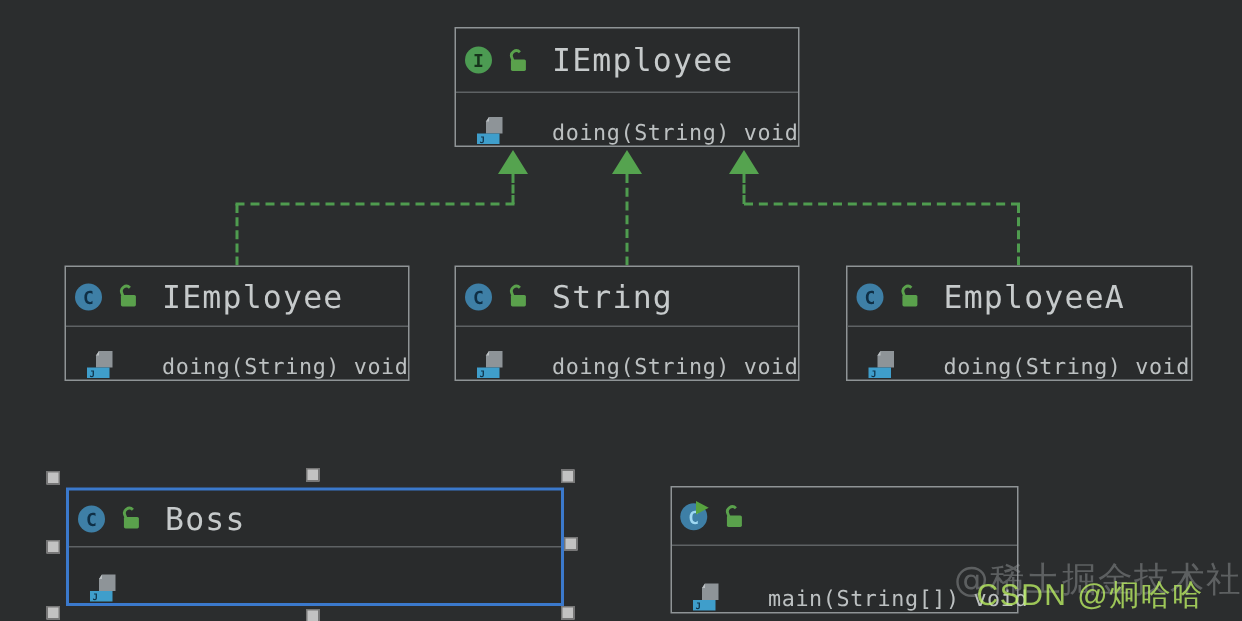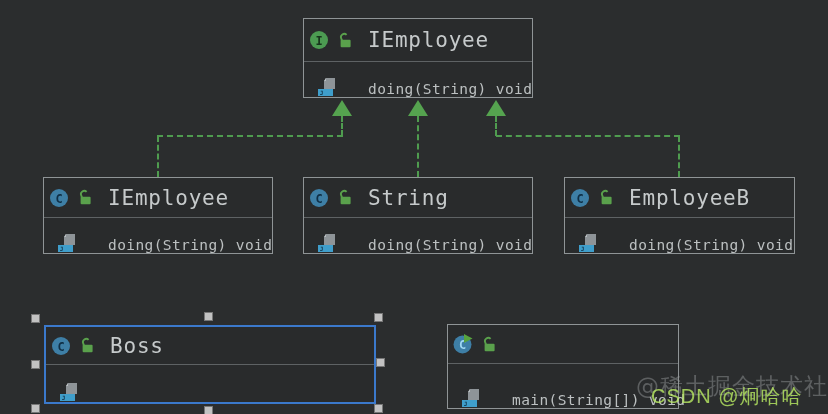--- a/index.html
+++ b/index.html
@@ -178,21 +178,21 @@
             <circle cx="10" cy="10" r="9" fill="#3e7fa6"></circle>
             <text x="10" y="14.5" class="svgt" font-size="12" fill="#0f2f46">C</text>
           </svg>
       </span>
       <span class="licon">
         <svg viewBox="0 0 16 16">
             <path d="M4.5 8 V5.2 A3.1 3.1 0 0 1 10.4 3.6" fill="none" stroke="#5aa14c" stroke-width="1.8" transform="rotate(-20 7 7)"></path>
             <rect x="3.4" y="7.2" width="9.4" height="7.2" rx="1" fill="#5aa14c"></rect>
           </svg>
       </span>
-      <span class="utitle">EmployeeB</span>
+      <span class="utitle">EmployeeA</span>
     </div>
     <div class="uml-row">
       <span class="micon">
         <svg viewBox="0 0 22 20">
             <path d="M10 1 H19 V12 H8 V4 Z" fill="#8e9498"></path>
             <path d="M10 1 V4 H8 Z" fill="#babfc2"></path>
             <rect x="2" y="12" width="15" height="7" fill="#3f9ecb"></rect>
             <text x="5.5" y="18" class="svgt" font-size="6" fill="#10344a">J</text>
           </svg>
       </span>

